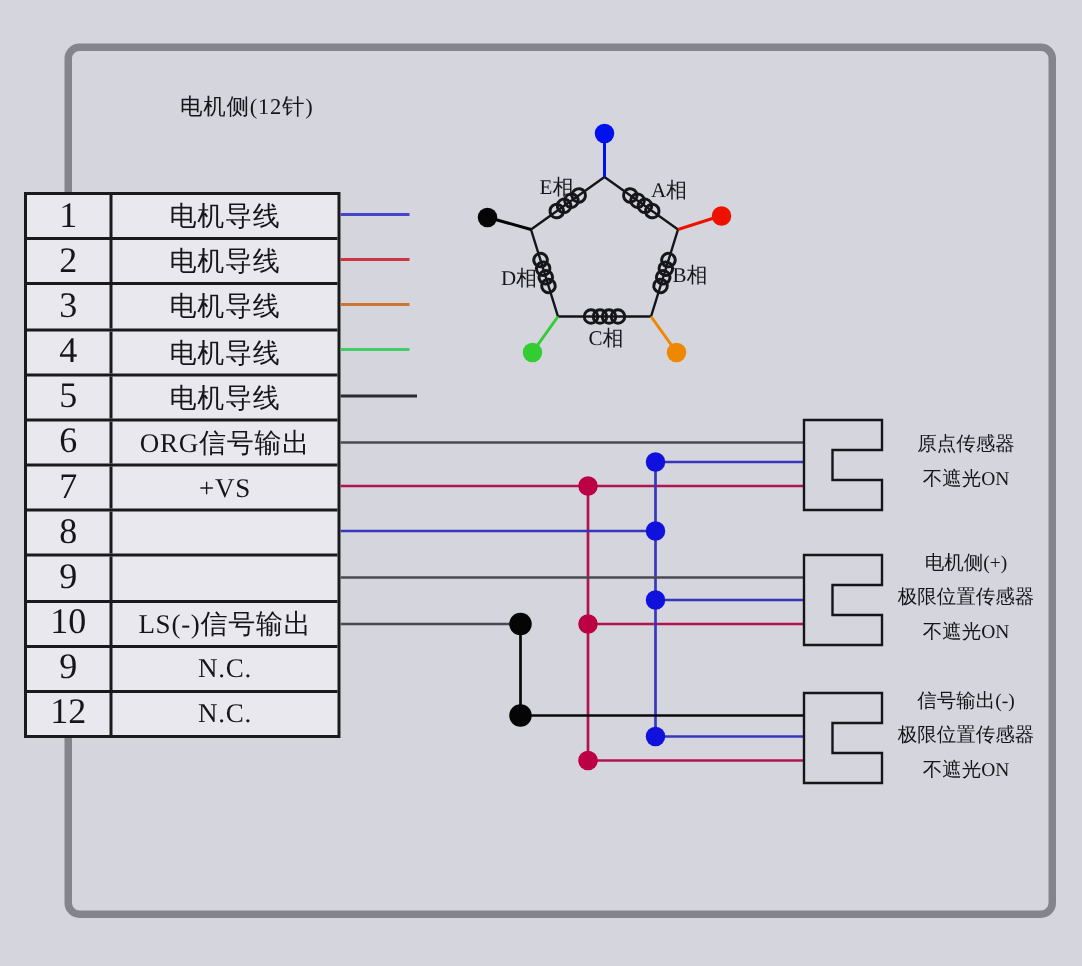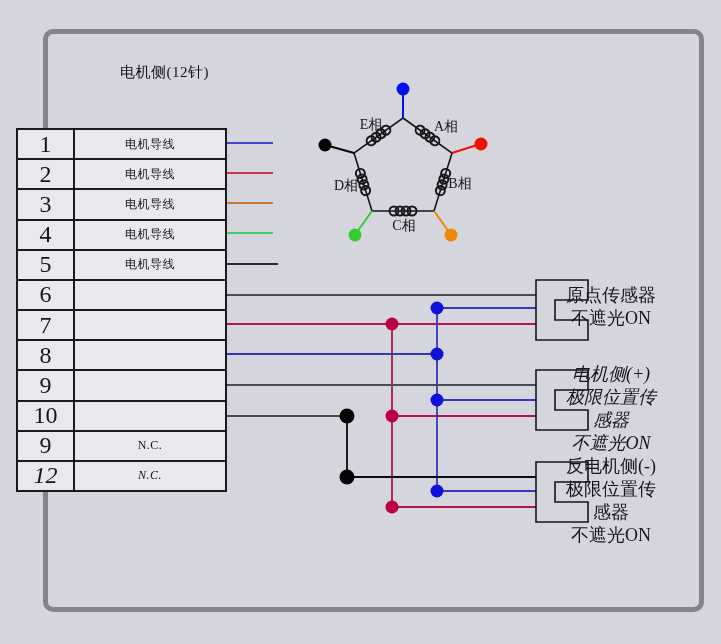--- a/index.html
+++ b/index.html
@@ -20,41 +20,41 @@
     position:absolute; left:88px; top:60px;
     font-size:15px; line-height:25px; letter-spacing:0.5px;margin-left:32px;
   }
   .pin-table {
     position:absolute; left:16px; top:128px; width:211px; height:364px;
     display:flex; flex-direction:column;
     background: var(--table_bg, #e8e8ee);
     border:2px solid var(--table_border, #1a1a1a);
   }
   .pin-row { flex:1; display:flex; border-bottom:2px solid var(--table_border, #1a1a1a); }
-  .pin-row:last-child { border-bottom:none;font-style:italic; }
+  .pin-row:last-child { border-bottom:none; }
   .pin-num {
     width:57px; border-right:2px solid var(--table_border, #1a1a1a);
     display:flex; align-items:center; justify-content:center;
     font-size:24px;
   }
   .pin-label {
     flex:1; display:flex; align-items:center; justify-content:center;
-    font-size:12px; letter-spacing:0.5px;text-align:right;
+    font-size:18px; letter-spacing:0.5px;text-align:right;
   }
   svg.diagram { position:absolute; left:0; top:0; }
   .phase-label {
     font-family:"Liberation Serif","DejaVu Serif",serif;
     font-size:14px; fill: var(--text, #15151a); text-anchor:middle;
   }
   .sensor-label {
-    position:absolute; left:559px; width:104px;
-    text-align:center; font-size:18px; line-height:23px;
+    position:absolute; left:592px; width:104px;
+    text-align:center; font-size:13px; line-height:23px;
   }
   .sensor-label-1 { top:284px; }
-  .sensor-label-2 { top:363px;font-style:italic; }
+  .sensor-label-2 { top:363px; }
   .sensor-label-3 { top:455px; }
 </style>
 </head>
 <body>
 
 <div class="frame"></div>
 
 <div class="header">
   <div>电机侧(12针)</div>
 </div>
@@ -75,32 +75,35 @@
   <div class="pin-row">
       <div class="pin-num">4</div>
       <div class="pin-label">电机导线</div>
     </div>
   <div class="pin-row">
       <div class="pin-num">5</div>
       <div class="pin-label">电机导线</div>
     </div>
   <div class="pin-row">
       <div class="pin-num">6</div>
+      <div class="pin-label">ORG信号输出</div>
     </div>
   <div class="pin-row">
       <div class="pin-num">7</div>
+      <div class="pin-label">+VS</div>
     </div>
   <div class="pin-row">
       <div class="pin-num">8</div>
     </div>
   <div class="pin-row">
       <div class="pin-num">9</div>
     </div>
   <div class="pin-row">
       <div class="pin-num">10</div>
+      <div class="pin-label">LS(-)信号输出</div>
     </div>
   <div class="pin-row">
       <div class="pin-num">9</div>
       <div class="pin-label">N.C.</div>
     </div>
   <div class="pin-row">
       <div class="pin-num">12</div>
       <div class="pin-label">N.C.</div>
     </div>
 </div>
@@ -195,16 +198,16 @@
 <div class="sensor-label sensor-label-1">
   <div>原点传感器</div>
   <div>不遮光ON</div>
 </div>
 <div class="sensor-label sensor-label-2">
   <div>电机侧(+)</div>
   <div>极限位置传感器</div>
   <div>不遮光ON</div>
 </div>
 <div class="sensor-label sensor-label-3">
-  <div>反电机侧(-)</div>
+  <div>信号输出(-)</div>
   <div>极限位置传感器</div>
   <div>不遮光ON</div>
 </div>
 
 </body></html>

